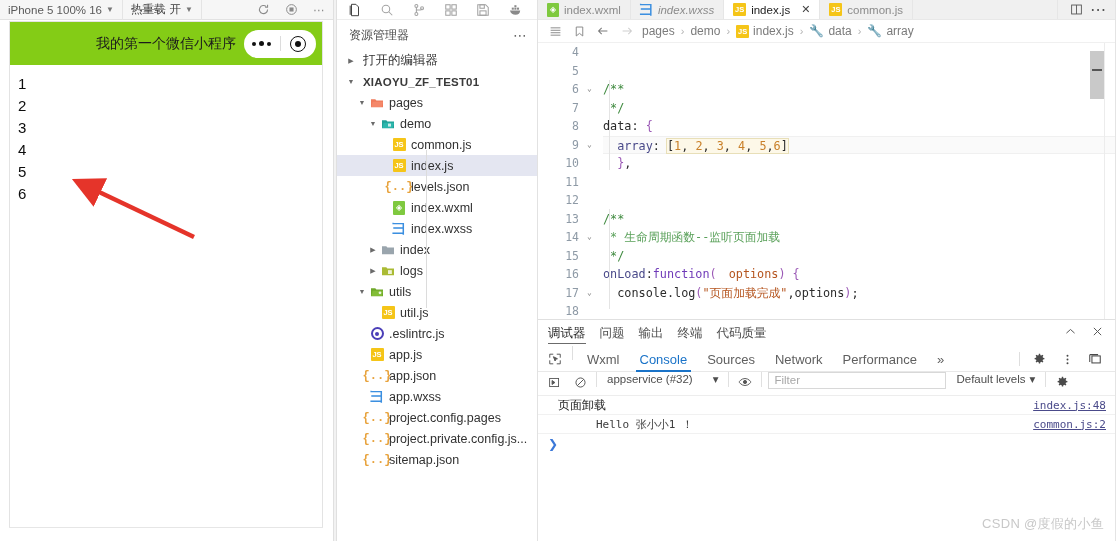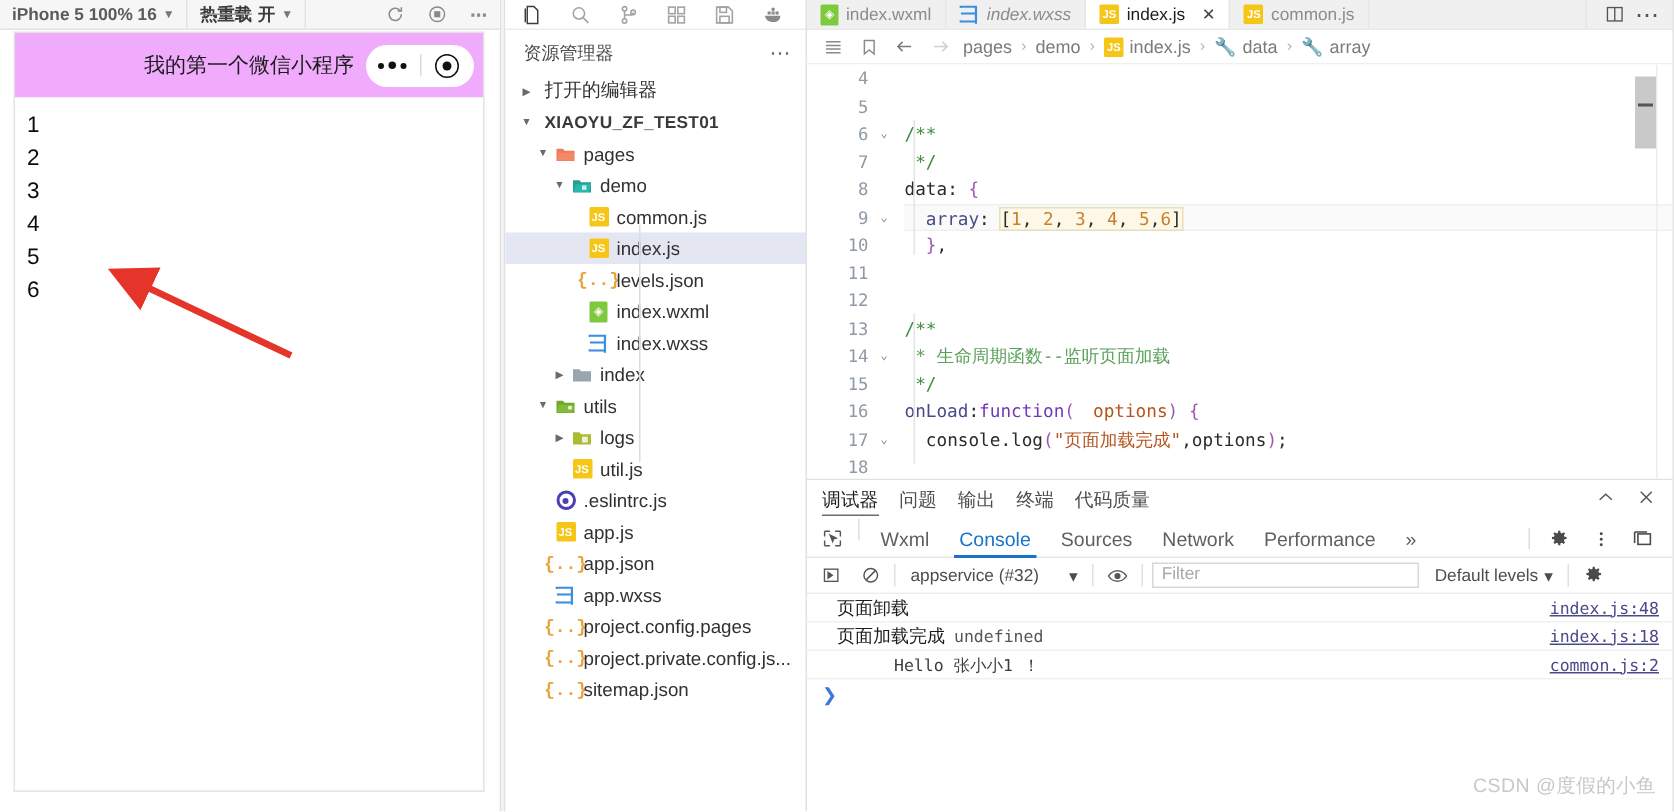--- a/index.html
+++ b/index.html
@@ -9,21 +9,21 @@
     font-family: "Liberation Sans", "DejaVu Sans", sans-serif;
     overflow: hidden;
   }
   .app { position: relative; width: 1116px; height: 541px; display: flex; background:#fff; }
 
   
   .sim-pane { width: 333px; height: 541px; position: relative; background:#fff; flex: none; }
   .sim-toolbar {
     height: 20px; display: flex; align-items: center;
     background: #f6f6f6; border-bottom: 1px solid #e2e2e2;
-    font-size: 11.5px; color: #5a5a5a; font-weight: bold;
+    font-size: 11.5px; color: #5a5a5a;
   }
   .sim-tb-item {
     height: 20px; display: flex; align-items: center; padding: 0 8px;
     white-space: nowrap; border-right: 1px solid #e4e4e4;
   }
   .sim-tb-item.bold { color:#3b3b3b; }
   .caret { font-size: 8px; margin-left: 4px; color:#777; }
   .sim-tb-spacer { flex: 1; }
   .sim-tb-icon {
     width: 28px; height: 20px; display:flex; align-items:center; justify-content:center;
@@ -31,21 +31,21 @@
   }
   .strike { text-decoration: line-through; text-decoration-color:#9a9a9a; }
 
   .phone {
     position: absolute; left: 9px; top: 21px;
     width: 314px; height: 507px;
     background: #fff; border: 1px solid #e3e3e3;
     overflow: hidden;
   }
   .wx-navbar {
-    height: 43px; background: #f0abfc; display: flex;
+    height: 43px; background: #84cc16; display: flex;
     align-items: center; justify-content: flex-end; padding-right: 6px;
     position: relative;
   }
   .wx-title {
     font-size: 14px; color: #1c1c1c; margin-right: 8px;
   }
   .wx-caps {
     width: 72px; height: 28px; border-radius: 14px;
     background: #fff; display: flex; align-items: center;
   }
@@ -191,21 +191,21 @@
     border-bottom:1px solid #e8e8e8; font-size: 13px; color:#5f5f5f; padding-left: 4px;
   }
   .dt-icon { width: 26px; height:26px; display:flex; align-items:center; justify-content:center; color:#5a5a5a;}
   .dt-div { width:1px; height:14px; background:#dedede; margin: 0 4px; }
   .dt { padding: 0 10px; height:26px; display:flex; align-items:center; position:relative; }
   .dt.active { color:#1a73c8; }
   .dt.active::after { content:""; position:absolute; left:6px; right:6px; bottom:0; height:2px; background:#1a73c8; }
   .dt-right { margin-left:auto; display:flex; align-items:center; gap:2px; padding-right:8px;}
 
   .console-toolbar {
-    height: 24px; display:flex; align-items:center; gap:6px; padding: 0 6px;
+    height: 24px; display:flex; align-items:flex-start; gap:6px; padding: 0 6px;
     border-bottom:1px solid #ededed; font-size: 11.5px; color:#4d4d4d;
   }
   .ct-icon { width:20px;height:20px;display:flex;align-items:center;justify-content:center;color:#585858;}
   .ct-sel { display:flex; align-items:center; gap:20px; padding: 0 4px; }
   .ct-filter {
     width: 178px; height: 17px; border:1px solid #d8d8d8; background:#fff;
     font-size:11.5px; color:#a8a8a8; padding: 0 5px; line-height:15px;
   }
   .ct-div { width:1px; height:15px; background:#e0e0e0; }
 
@@ -433,40 +433,40 @@
         <span class="twist" style="margin-left:30px">▶</span>
         <span class="ticon">
           <svg width="14" height="12" viewBox="0 0 16 14">
               <path d="M1 2.5h5l1.3 1.6H15v8H1z" fill="#9aa5ad"></path>
             </svg>
         </span>
         <span class="tlabel">index</span>
       </div>
 
       <div class="trow">
+        <span class="twist" style="margin-left:30px">▶</span>
+        <span class="ticon">
+          <svg width="14" height="12" viewBox="0 0 16 14">
+              <path d="M1 2.5h5l1.3 1.6H15v8H1z" fill="#aabb34"></path>
+              <rect x="8" y="6" width="4.5" height="4.5" fill="#fff" opacity=".8"></rect>
+            </svg>
+        </span>
+        <span class="tlabel">logs</span>
+      </div>
+
+      <div class="trow">
         <span class="twist" style="margin-left:19px">▼</span>
         <span class="ticon">
           <svg width="14" height="12" viewBox="0 0 16 14">
               <path d="M1 2.5h5l1.3 1.6H15v8H1z" fill="#6fa82b"></path>
               <path d="M3 5.6h12l-1.6 6H1.4z" fill="#82bd37"></path>
               <circle cx="11.5" cy="8" r="1.6" fill="#fff" opacity=".85"></circle>
             </svg>
         </span>
         <span class="tlabel">utils</span>
-      </div>
-
-      <div class="trow">
-        <span class="twist" style="margin-left:30px">▶</span>
-        <span class="ticon">
-          <svg width="14" height="12" viewBox="0 0 16 14">
-              <path d="M1 2.5h5l1.3 1.6H15v8H1z" fill="#aabb34"></path>
-              <rect x="8" y="6" width="4.5" height="4.5" fill="#fff" opacity=".8"></rect>
-            </svg>
-        </span>
-        <span class="tlabel">logs</span>
       </div>
 
       <div class="trow">
         <span class="twist none" style="margin-left:30px">▶</span>
         <span class="ticon">
             <span class="js-badge">JS</span>
           </span>
         <span class="tlabel">util.js</span>
       </div>
 
@@ -822,27 +822,20 @@
 
       <div class="console-body">
         <div class="crow">
           <span class="cmsg">
             <span>页面卸载</span>
           </span>
           <span class="csrc">index.js:48</span>
         </div>
         <div class="crow">
           <span class="cmsg">
-            <span>页面加载完成</span>
-            <span class="undef">undefined</span>
-          </span>
-          <span class="csrc">index.js:18</span>
-        </div>
-        <div class="crow">
-          <span class="cmsg">
             <span class="mono">Hello 张小小1 ！</span>
           </span>
           <span class="csrc">common.js:2</span>
         </div>
         <div class="cprompt">
           <span>❯</span>
         </div>
       </div>
       <div class="panel-right-edge"></div>
     </div>

